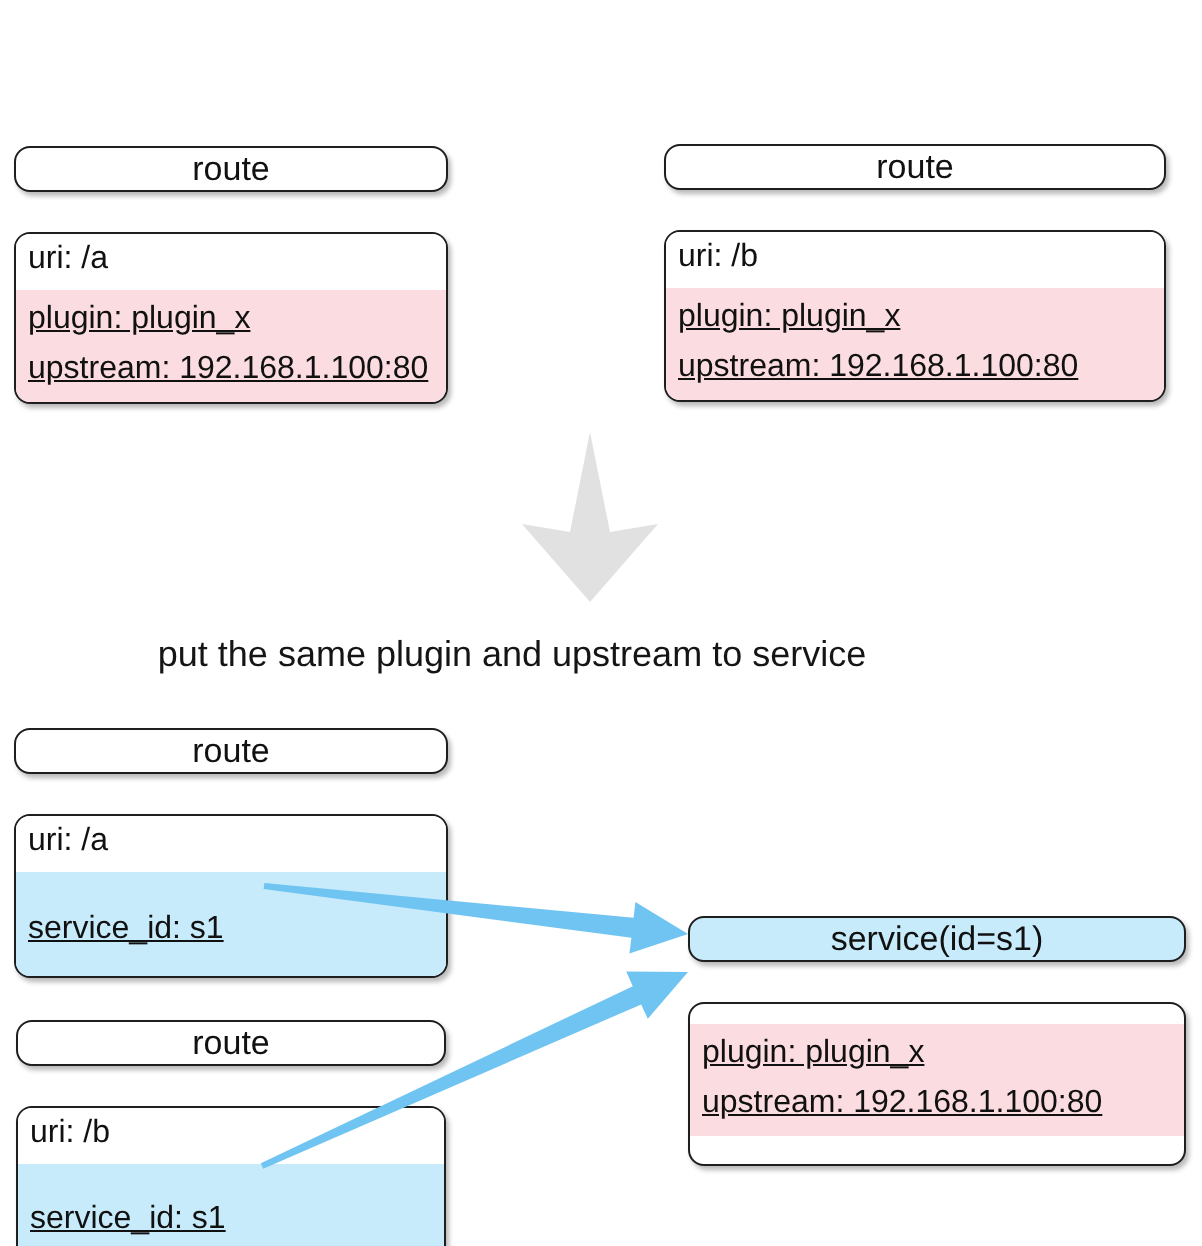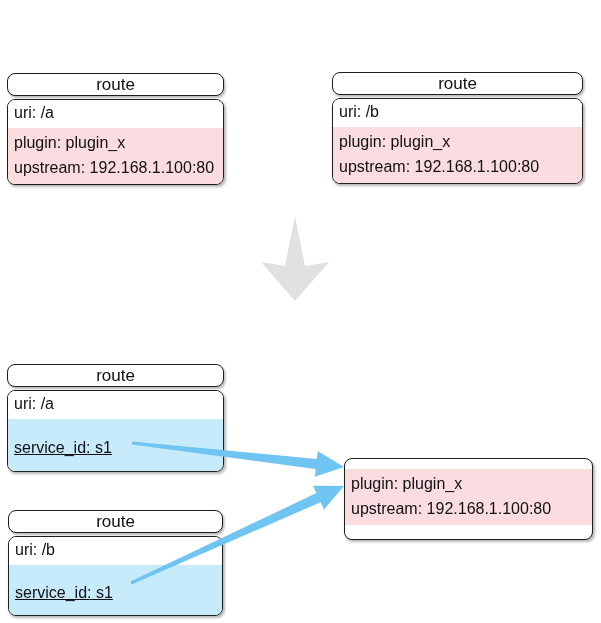--- a/index.html
+++ b/index.html
@@ -7,31 +7,31 @@
        font-family:"Liberation Sans","DejaVu Sans",sans-serif;color:#111;}
   .canvas{position:absolute;inset:0;}
   .title{position:absolute;left:0;text-align:center;font-size:18px;color:#151515;}
   .title.t1{top:9px;width:520px;}
   .title.t2{top:317px;width:512px;}
 
   .node{position:absolute;}
   .node-header{
     background:#ffffff;border:1.6px solid #1e1e1e;border-radius:8px;
     height:21px;line-height:21px;text-align:center;font-size:17px;
-    margin-bottom:3px;box-shadow:1.5px 2px 2.5px rgba(0,0,0,.28);
+    margin-bottom:20px;box-shadow:1.5px 2px 2.5px rgba(0,0,0,.28);
   }
   .node-header.blue{background:var(--blue_band,#c7ebfb);}
   .node-body{
     background:#ffffff;border:1.6px solid #1e1e1e;border-radius:8px;
     overflow:hidden;box-shadow:1.5px 2px 2.5px rgba(0,0,0,.28);
   }
   .row{font-size:16px;padding-left:6px;}
   .row.uri{height:28px;line-height:26px;background:#ffffff;}
   .band{padding:2px 0 0 6px;}
-  .band .line{font-size:16px;line-height:25px;white-space:nowrap;}
+  .band .line{font-size:16px;line-height:25px;white-space:nowrap;text-decoration:underline;}
   .band.pink{background:var(--pink_band,#fbdce1);}
   .band.blue{background:var(--blue_band,#c7ebfb);display:flex;align-items:center;text-decoration:underline;}
   .svc-pink{margin-top:10px;height:54px;}
   .overlay{position:absolute;left:0;top:0;pointer-events:none;}
 </style>
 </head>
 <body>
 
 <div class="canvas">
 
@@ -51,38 +51,40 @@
     <div class="node-header">route</div>
     <div class="node-body" style="height:84px">
       <div class="row uri">uri: /b</div>
       <div class="band pink" style="height:54px">
         <div class="line">plugin: plugin_x</div>
         <div class="line">upstream: 192.168.1.100:80</div>
       </div>
     </div>
   </div>
 
+  <div class="title t2">put the same plugin and upstream to service</div>
 
   <div class="node" style="left:7px;top:364px;width:217px">
     <div class="node-header">route</div>
     <div class="node-body" style="height:80px">
       <div class="row uri">uri: /a</div>
       <div class="band blue" style="height:54px">service_id: s1</div>
     </div>
   </div>
 
   <div class="node" style="left:8px;top:510px;width:215px">
     <div class="node-header">route</div>
     <div class="node-body" style="height:78px">
       <div class="row uri">uri: /b</div>
       <div class="band blue" style="height:52px">service_id: s1</div>
     </div>
   </div>
 
   <div class="node" style="left:344px;top:458px;width:249px">
+    <div class="node-header blue">service(id=s1)</div>
     <div class="node-body" style="height:80px">
       <div class="band pink svc-pink">
         <div class="line">plugin: plugin_x</div>
         <div class="line">upstream: 192.168.1.100:80</div>
       </div>
     </div>
   </div>
 
   <svg class="overlay" width="601" height="623" viewBox="0 0 601 623">
     <polygon fill="var(--arrow_gray,#e1e1e1)" points="295,216 305,266 329,262 295,301 261,262 285,266"></polygon>

